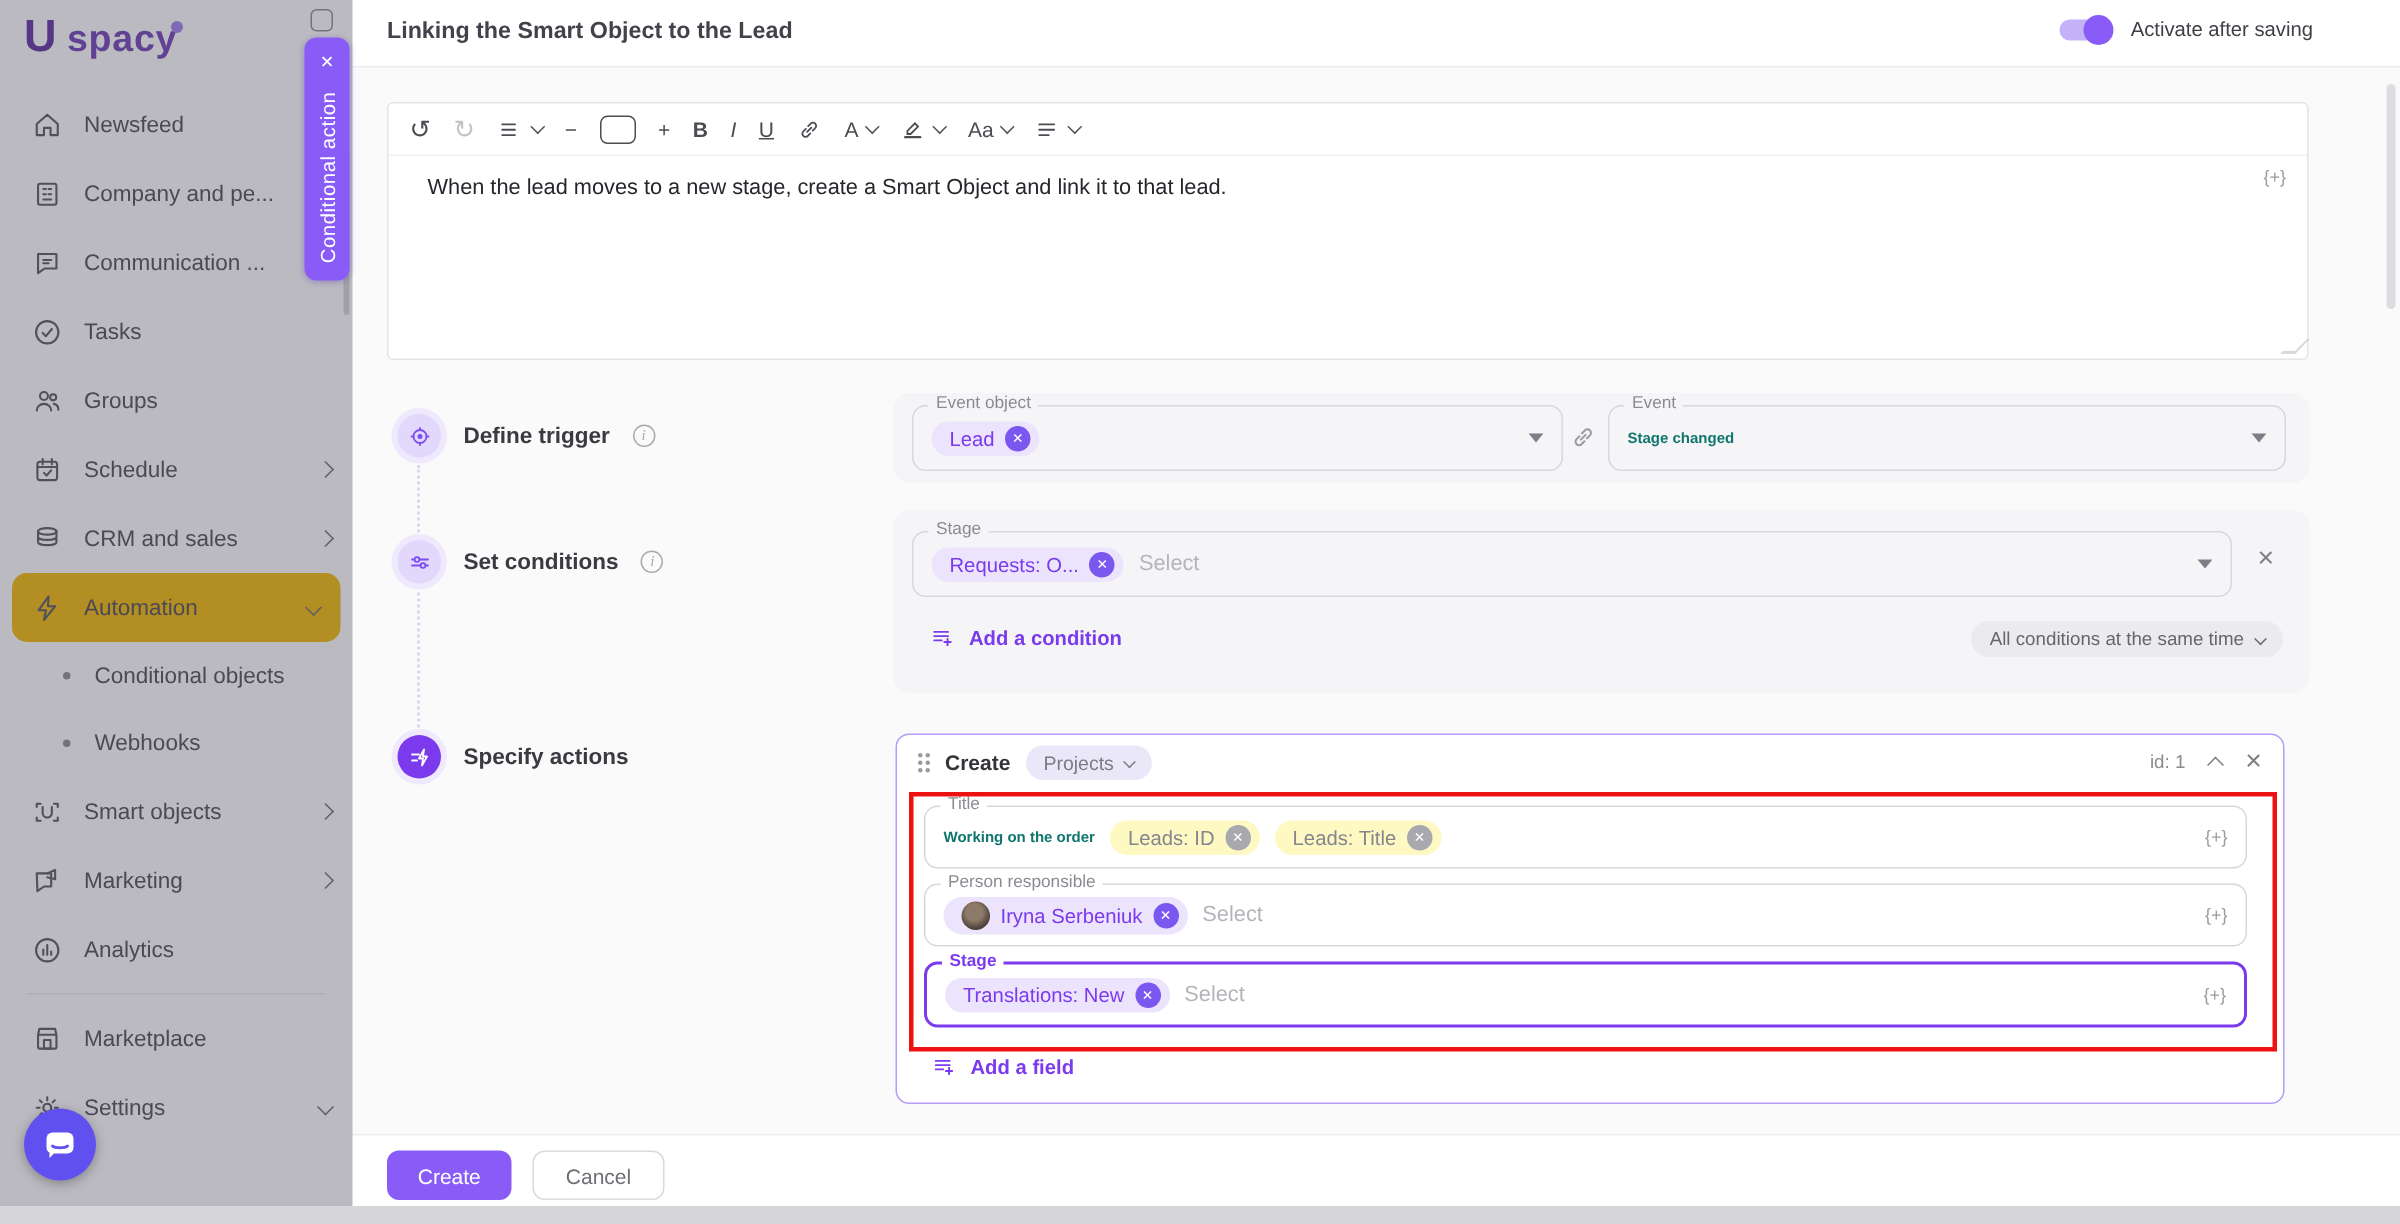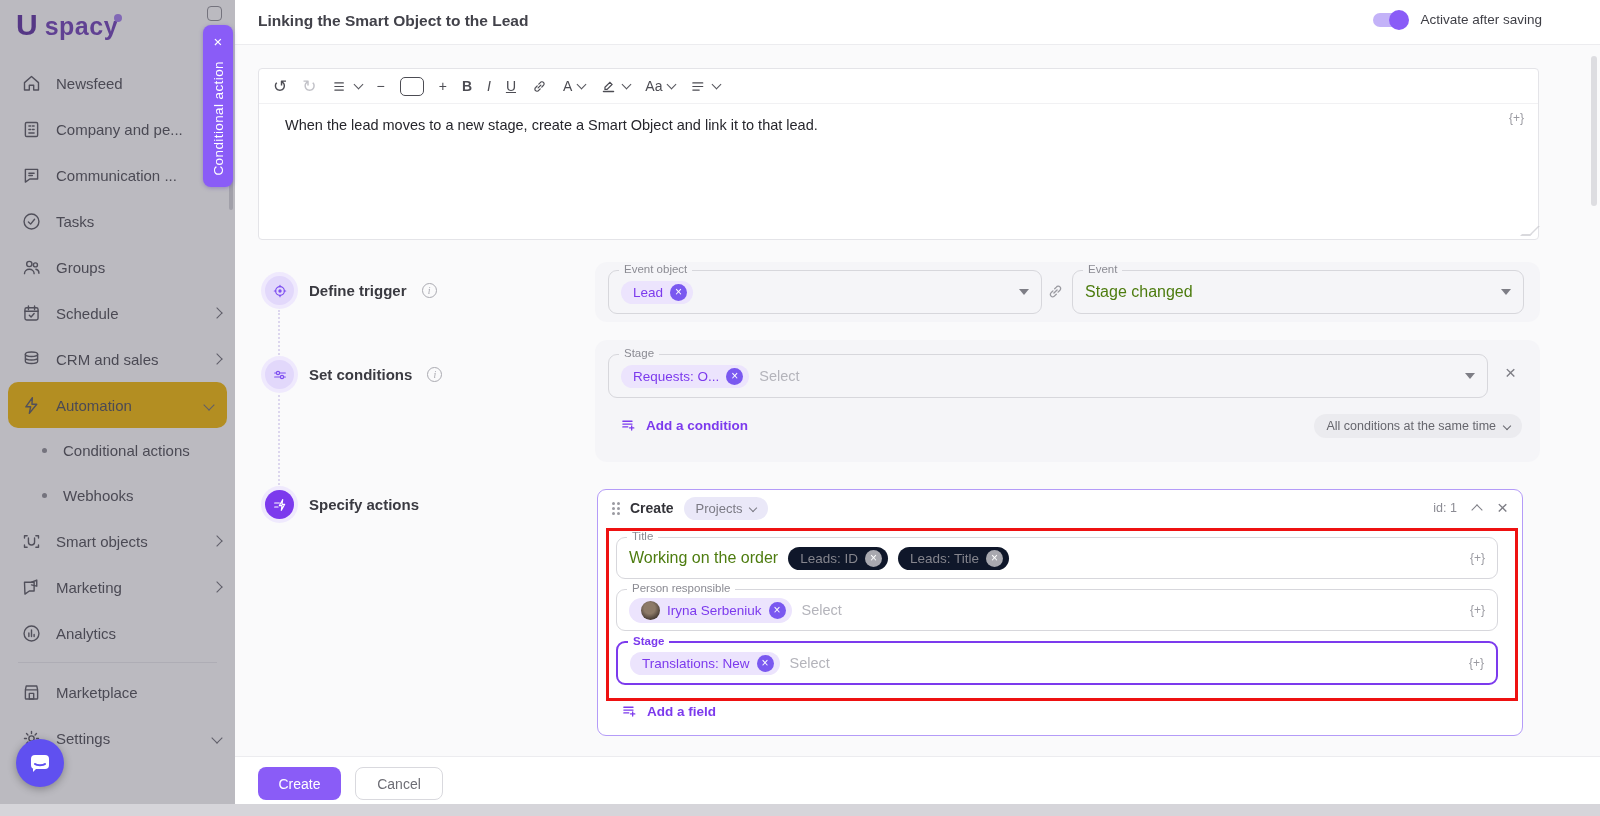--- a/index.html
+++ b/index.html
@@ -72,21 +72,21 @@
   .connector { position:absolute; left:43px; width:0; border-left:2px dotted #dcd6ee; }
   
   .panel { position:absolute; background:#f5f5f8; border-radius:12px; }
   .field { position:absolute; border:1px solid #d7d7dc; border-radius:9px; display:flex; align-items:center; padding:0 12px; gap:10px; }
   .field .flabel { position:absolute; top:-8px; left:10px; font-size:11.5px; color:#8b8b93; background:#f5f5f8; padding:0 5px; }
   .field.on-white .flabel { background:#fff; }
   .field.focused { border:2px solid #7c3aed; }
   .field.focused .flabel { color:#7c3aed; font-weight:600; }
   .chip { display:inline-flex; align-items:center; gap:7px; background:#ece4fd; color:#7c3aed; font-size:13.5px; padding:3px 6px 3px 12px; border-radius:13px; white-space:nowrap; }
   .chip-x { width:17px; height:17px; border-radius:50%; background:#7a58f0; color:#fff; font-size:12px; line-height:16px; text-align:center; cursor:pointer; }
-  .chip.gray { background:#0f172a; color:#85858d; }
+  .chip.gray { background:#fef9c3; color:#85858d; }
   .chip.gray .chip-x { background:#a8a8af; }
   .placeholder { color:#b4b4bb; font-size:14.5px; }
   .caret { width:0; height:0; border-left:5px solid transparent; border-right:5px solid transparent; border-top:6px solid #7e7e86; position:absolute; right:12px; top:50%; margin-top:-3px; }
   .field-token { position:absolute; right:12px; font-size:12px; color:#9a9aa1; }
   .link-ico svg { width:19px; height:19px; stroke:#9a9aa1; fill:none; stroke-width:1.7; stroke-linecap:round; }
   .x-ico { font-size:19px; color:#7e7e86; cursor:pointer; }
   .add-link { position:absolute; display:flex; align-items:center; gap:9px; color:#7c3aed; font-size:13.5px; font-weight:600; cursor:pointer; }
   .add-link svg { width:17px; height:17px; stroke:#7c3aed; fill:none; stroke-width:1.8; stroke-linecap:round; }
   .mode-pill { position:absolute; display:flex; align-items:center; gap:8px; background:#ebebef; color:#66666d; font-size:12.5px; padding:5px 12px; border-radius:13px; cursor:pointer; }
   .mode-pill .chev { width:6px; height:6px; border-color:#66666d; }
@@ -95,21 +95,21 @@
   .card-head { display:flex; align-items:center; height:36px; padding:0 14px; gap:10px; }
   .drag { display:grid; grid-template-columns:3px 3px; grid-gap:2px; cursor:grab; }
   .drag i { width:3px; height:3px; border-radius:50%; background:#9a9aa1; }
   .card-title { font-size:14px; font-weight:700; color:#333339; }
   .obj-chip { display:flex; align-items:center; gap:7px; background:#eae8f8; color:#7b7a84; font-size:13px; padding:4px 12px; border-radius:13px; cursor:pointer; }
   .obj-chip .chev { width:6px; height:6px; border-color:#7b7a84; }
   .card-right { margin-left:auto; display:flex; align-items:center; gap:16px; color:#8b8b93; font-size:12.5px; }
   .chev-up { display:inline-block; width:8px; height:8px; border-right:1.7px solid #7e7e86; border-bottom:1.7px solid #7e7e86; transform:rotate(-135deg); margin-top:4px; cursor:pointer; }
   .red-box { position:absolute; left:8px; top:38px; width:912px; height:173px; border:3px solid #ee1111; z-index:5; pointer-events:none; }
   .avatar { width:19px; height:19px; border-radius:50%; background:radial-gradient(circle at 45% 38%, #8d7a68 0 35%, #4c4038 70%); flex:none; }
-  .fval { font-size:16px; color:#4d7c0f; white-space:nowrap; }
+  .fval { font-size:10px; color:#0f766e; white-space:nowrap;font-weight:bold; }
   
   .footer { position:absolute; left:0; right:0; top:756px; height:48px; background:#fff; border-top:1px solid #ececef; }
   .btn { position:absolute; top:10px; height:33px; border-radius:8px; font-size:14px; display:flex; align-items:center; justify-content:center; cursor:pointer; font-family:inherit; }
   .btn-create { left:23px; width:83px; background:#8a5cf7; color:#fff; border:none; }
   .btn-cancel { left:120px; width:88px; background:#fff; color:#6e6e75; border:1px solid #d9d9de; }
   .bottom-strip { position:absolute; left:0; right:0; top:804px; height:12px; background:#d6d5da; z-index:40; }
 </style>
 </head>
 <body>
 
@@ -194,21 +194,21 @@
       <span class="sb-ico">
           <svg viewBox="0 0 24 24">
             <path d="M13 3L5.5 13.5H11l-1.5 7.5L18 10.5h-5.5z"></path>
           </svg>
         </span>
       <span class="sb-label">Automation</span>
       <span class="chev d"></span>
     </div>
     <div class="sb-sub">
       <span class="sb-dot"></span>
-      <span>Conditional actions</span>
+      <span>Conditional objects</span>
     </div>
     <div class="sb-sub">
       <span class="sb-dot"></span>
       <span>Webhooks</span>
     </div>
     <div class="sb-item">
       <span class="sb-ico">
           <svg viewBox="0 0 24 24">
             <path d="M4 8V5.5h3M20 8V5.5h-3M4 16v2.5h3M20 16v2.5h-3M8.5 8v4.5a3.5 3.5 0 007 0V8"></path>
           </svg>

